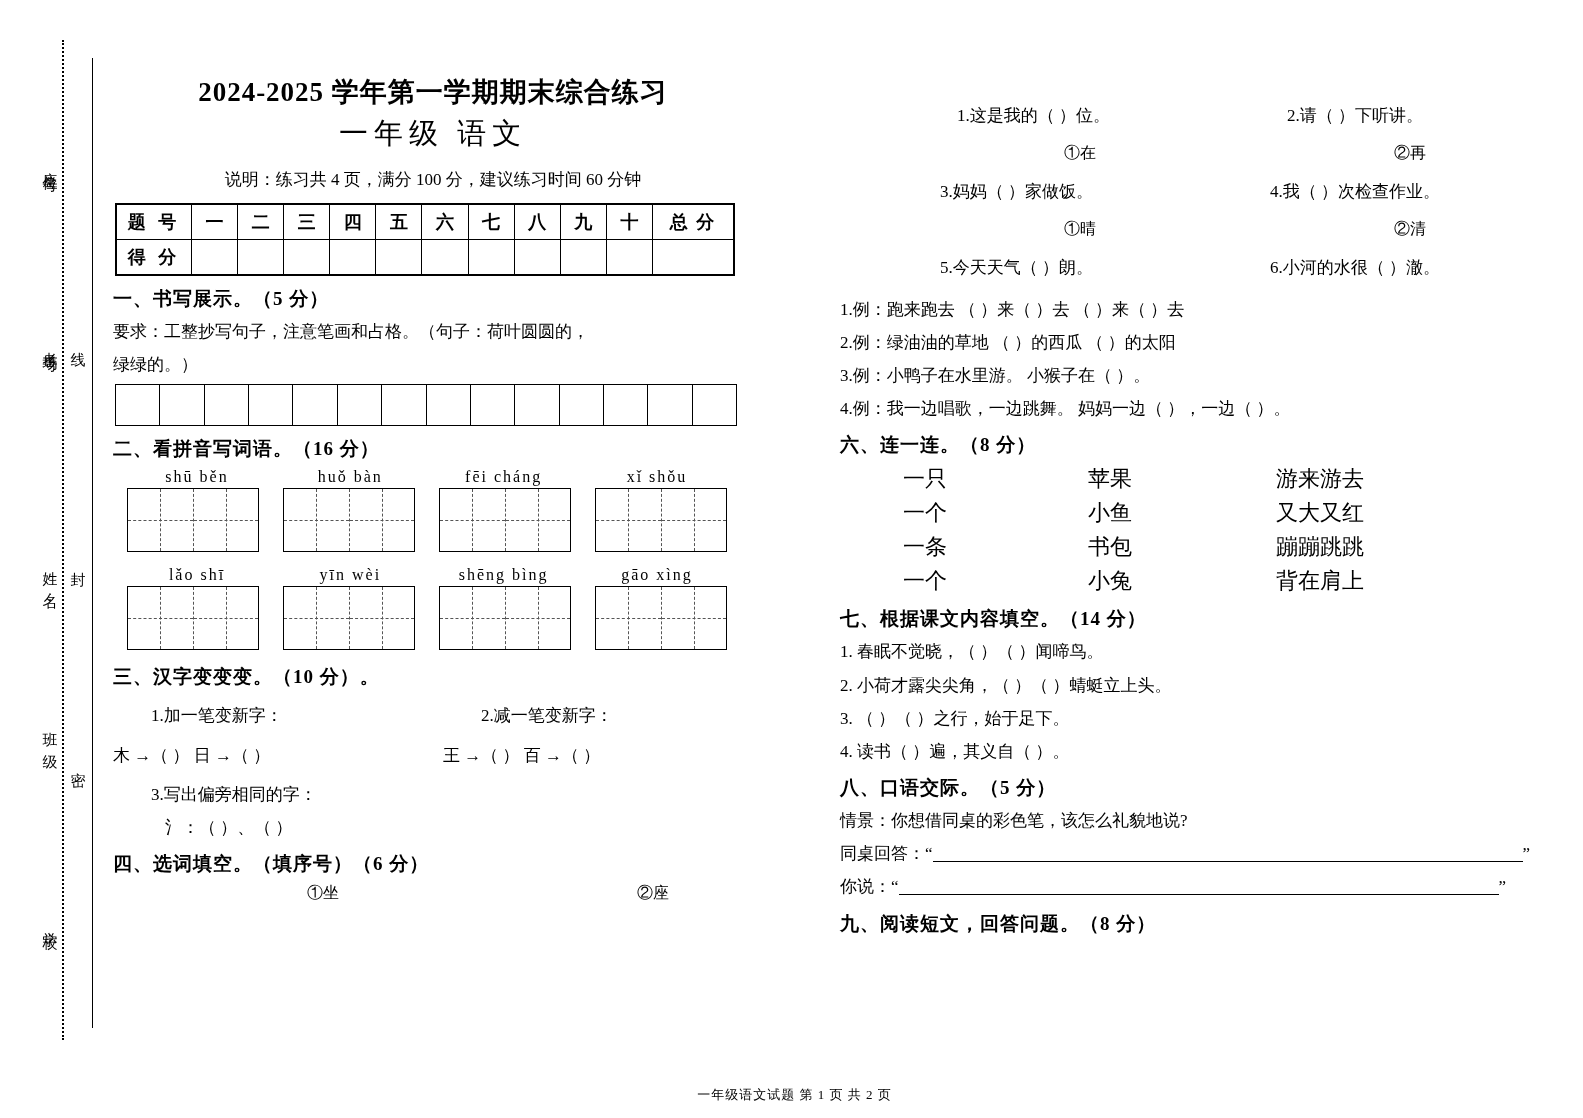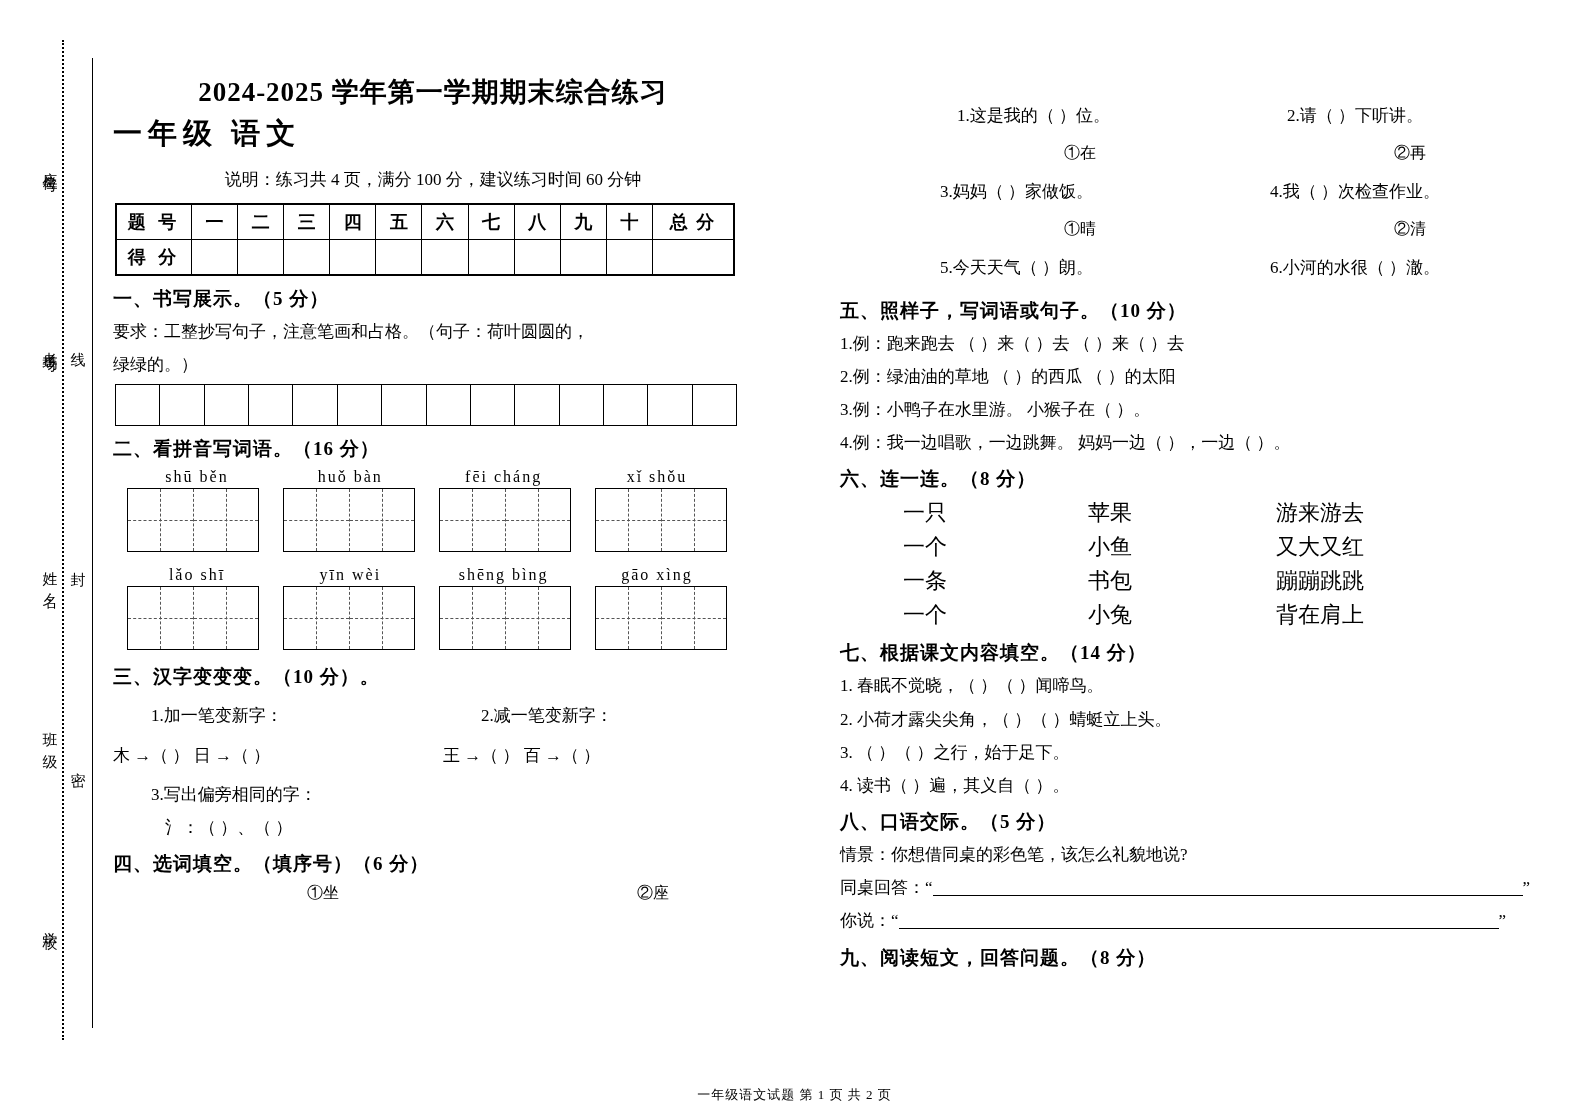--- a/index.html
+++ b/index.html
@@ -39,21 +39,21 @@
   
   .col{position:absolute;top:56px;}
   .left-col{left:113px;width:640px;}
   .right-col{left:840px;width:700px;}
 
   .title1{
     text-align:center;font-size:27px;font-weight:bold;letter-spacing:1px;
     font-family:"Liberation Serif", serif;margin:18px 0 4px 0;
   }
   .title2{
-    text-align:left;font-size:29px;font-weight:bold;letter-spacing:6px;margin:4px 0 14px 0;
+    text-align:center;font-size:29px;font-weight:normal;letter-spacing:6px;margin:4px 0 14px 0;
   }
   .desc{text-align:center;font-size:17px;margin-bottom:12px;}
 
   table.score{
     border-collapse:collapse;width:620px;margin:0 0 10px 2px;
     border:2px solid #000;
   }
   table.score td{
     border:1px solid #000;text-align:center;font-size:18px;height:32px;
     font-weight:bold;
@@ -267,21 +267,20 @@
     </div>
     <div class="opt optpad">
       <div>①晴</div>
       <div>②清</div>
     </div>
     <div class="opt">
       <div class="ln">5.今天天气（     ）朗。</div>
       <div class="ln">6.小河的水很（     ）澈。</div>
     </div>
 
-    <div class="sec">五、照样子，写词语或句子。（10 分）</div>
     <div class="ln">1.例：跑来跑去          （     ）来（     ）去     （     ）来（     ）去</div>
     <div class="ln">2.例：绿油油的草地   （     ）的西瓜          （     ）的太阳</div>
     <div class="ln">3.例：小鸭子在水里游。   小猴子在（                ）。</div>
     <div class="ln">4.例：我一边唱歌，一边跳舞。  妈妈一边（          ），一边（            ）。</div>
 
     <div class="sec">六、连一连。（8 分）</div>
     <div class="matchrow">
       <div class="c1">一只</div>
       <div class="c2">苹果</div>
       <div class="c3">游来游去</div>

